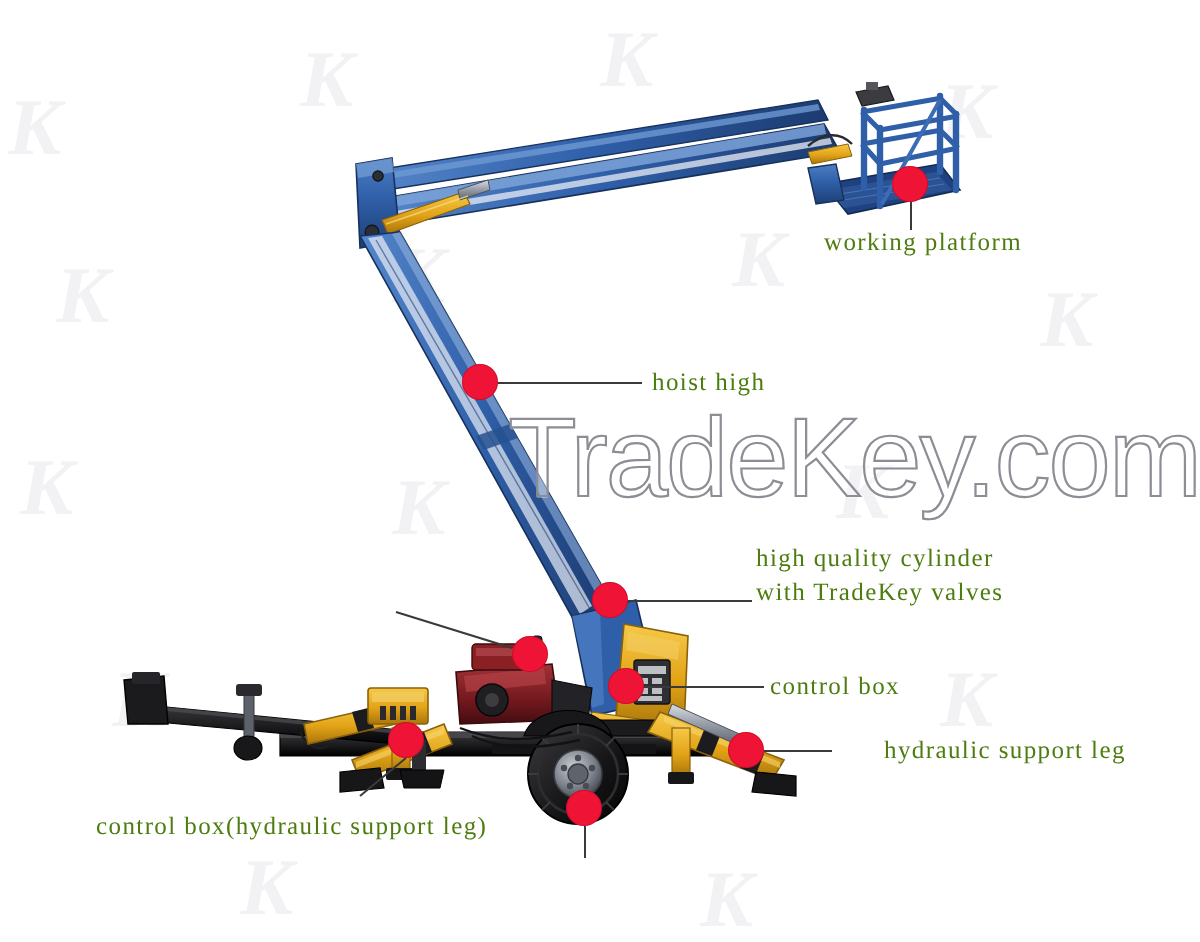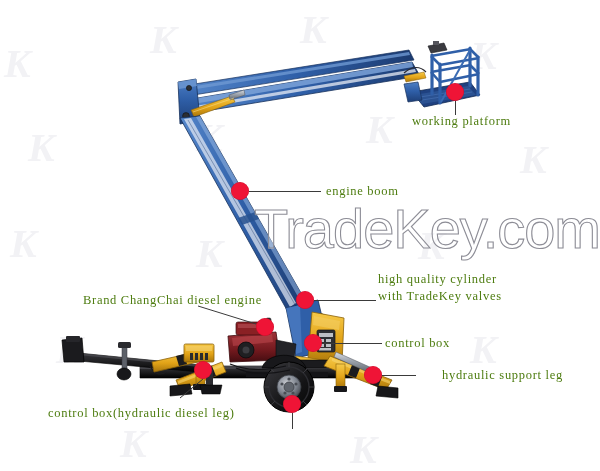--- a/index.html
+++ b/index.html
@@ -372,44 +372,43 @@
   <div class="tradekey-wm">TradeKey.com</div>
 
   <div id="callouts">
 
     <div class="dot" style="left:446px; top:83px; width:18px; height:18px;"></div>
     <div class="leader v" style="left:455px; top:101px; height:14px;"></div>
     <div class="label" style="left:412px; top:113px;">working platform</div>
 
     <div class="dot" style="left:231px; top:182px; width:18px; height:18px;"></div>
     <div class="leader h" style="left:249px; top:191px; width:72px;"></div>
-    <div class="label" style="left:326px; top:183px;">engine boom</div>
+    <div class="label" style="left:326px; top:183px;">hoist high</div>
 
     <div class="dot" style="left:296px; top:291px; width:18px; height:18px;"></div>
     <div class="leader h" style="left:314px; top:300px; width:62px;"></div>
     <div class="label two-line" style="left:378px; top:271px;">
       <span>high quality cylinder</span><br>
       <span>with TradeKey valves</span>
     </div>
 
     <div class="dot" style="left:304px; top:334px; width:18px; height:18px;"></div>
     <div class="leader h" style="left:322px; top:343px; width:60px;"></div>
     <div class="label" style="left:385px; top:335px;">control box</div>
 
     <div class="dot" style="left:256px; top:318px; width:18px; height:18px;"></div>
     <svg style="position:absolute; left:0; top:0; width:600px; height:471px; pointer-events:none;">
       <line x1="198" y1="306" x2="256" y2="324" stroke="#3a3a3a" stroke-width="1"></line>
       <line x1="203" y1="379" x2="180" y2="398" stroke="#3a3a3a" stroke-width="1"></line>
     </svg>
-    <div class="label" style="left:83px; top:292px;">Brand ChangChai diesel engine</div>
 
     <div class="dot" style="left:364px; top:366px; width:18px; height:18px;"></div>
     <div class="leader h" style="left:382px; top:375px; width:34px;"></div>
     <div class="label" style="left:442px; top:367px;">hydraulic support leg</div>
 
     <div class="dot" style="left:194px; top:361px; width:18px; height:18px;"></div>
-    <div class="label" style="left:48px; top:405px;">control box(hydraulic diesel leg)</div>
+    <div class="label" style="left:48px; top:405px;">control box(hydraulic support leg)</div>
 
     <div class="dot" style="left:283px; top:395px; width:18px; height:18px;"></div>
     <div class="leader v" style="left:292px; top:413px; height:16px;"></div>
   </div>
 
 </div>
 
 </body></html>

